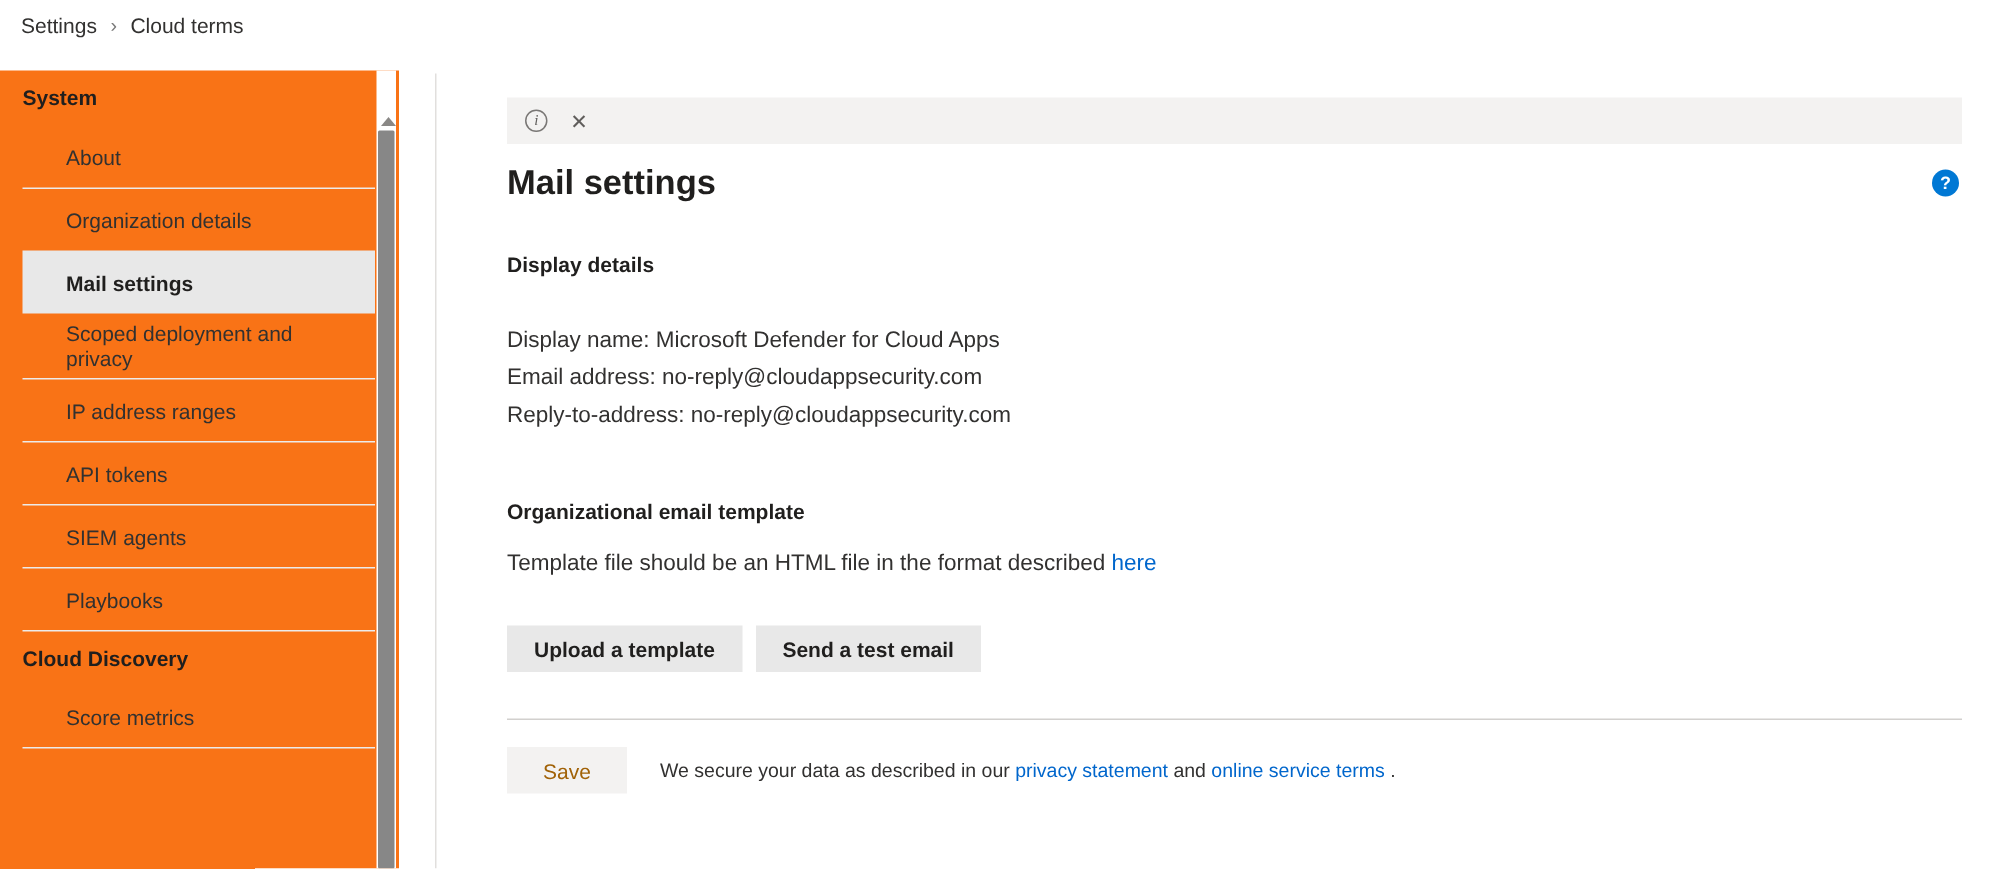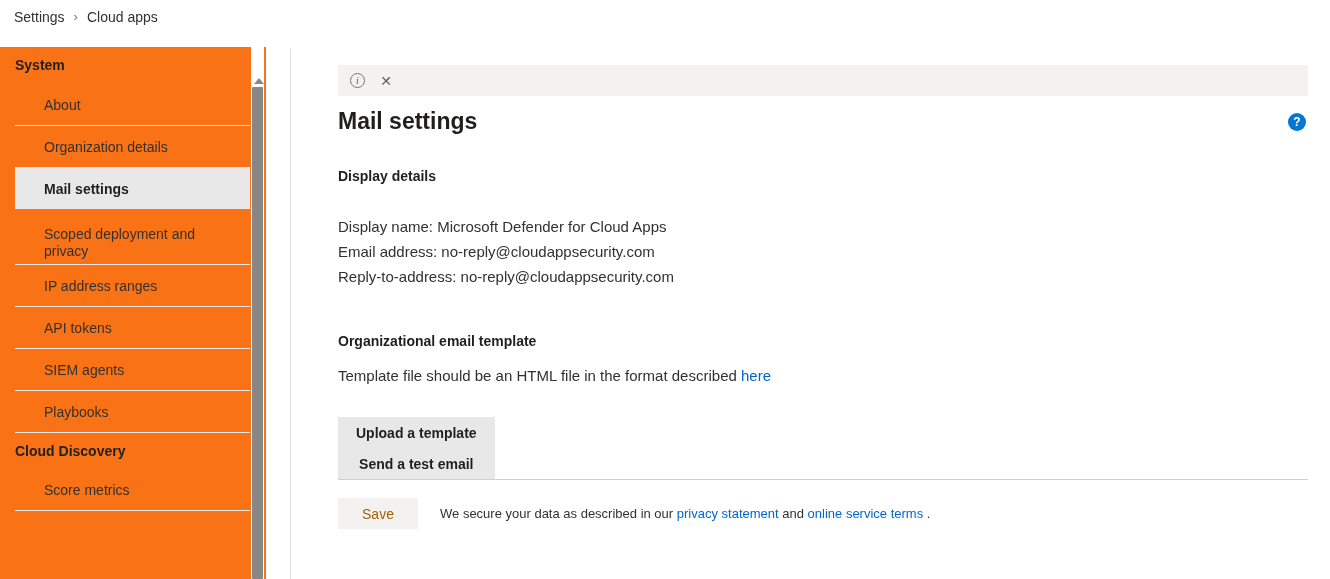--- a/index.html
+++ b/index.html
@@ -49,21 +49,21 @@
     cursor: pointer;
     border-top: 1px solid #edebe9;
   }
   .nav-item.no-rule { border-top: 1px solid transparent; }
   .nav-item.selected {
     background: #e8e8e8;
     font-weight: bold;
     color: #201f1e;
     border-top-color: transparent;
   }
-  .nav-item.two-line { line-height: 17px; padding-top: 16px; padding-bottom: 4px; }
+  .nav-item.two-line { line-height: 17px; padding-top: 4px; padding-bottom: 4px; }
 
   
   .sb-track {
     position: absolute; left: 251px; top: 47px;
     width: 13px; height: 532px; background: #fff;
   }
   .sb-arrow-up {
     position: absolute; left: 3px; top: 31px;
     width: 0; height: 0;
     border-left: 5px solid transparent;
@@ -132,21 +132,21 @@
 
   .detail-lines { position: absolute; left: 0px; top: 214px; }
   .detail-line { font-size: 15px; color: #323130; line-height: 25px; }
 
   .template-desc {
     position: absolute; left: 0px; top: 367px;
     font-size: 15px; color: #323130;
   }
   a.link { color: #0066cc; text-decoration: none; cursor: pointer; }
 
-  .btn-row { position: absolute; left: 0px; top: 417px; display: flex; flex-direction: column; }
+  .btn-row { position: absolute; left: 0px; top: 417px; display: flex; }
   .btn {
     height: 31px; background: #e8e8e8; border: none;
     font-family: "Liberation Sans", sans-serif;
     font-size: 14px; font-weight: bold; color: #201f1e;
     padding: 0 18px; cursor: pointer; margin-right: 9px;
   }
 
   .divider {
     position: absolute; left: 0px; top: 479px;
     width: 970px; height: 1px; background: #d2d0ce;
@@ -163,21 +163,21 @@
   }
 </style>
 </head>
 <body>
 
 <div id="page">
 
   <div class="breadcrumb">
     <span class="crumb">Settings</span>
     <span class="crumb-sep">›</span>
-    <span class="crumb">Cloud apps</span>
+    <span class="crumb">Cloud terms</span>
   </div>
 
   <div class="sidebar">
 
     <div class="nav-group-title">System</div>
 
     <div class="nav-item no-rule">
       <span>About</span>
     </div>
     <div class="nav-item">

